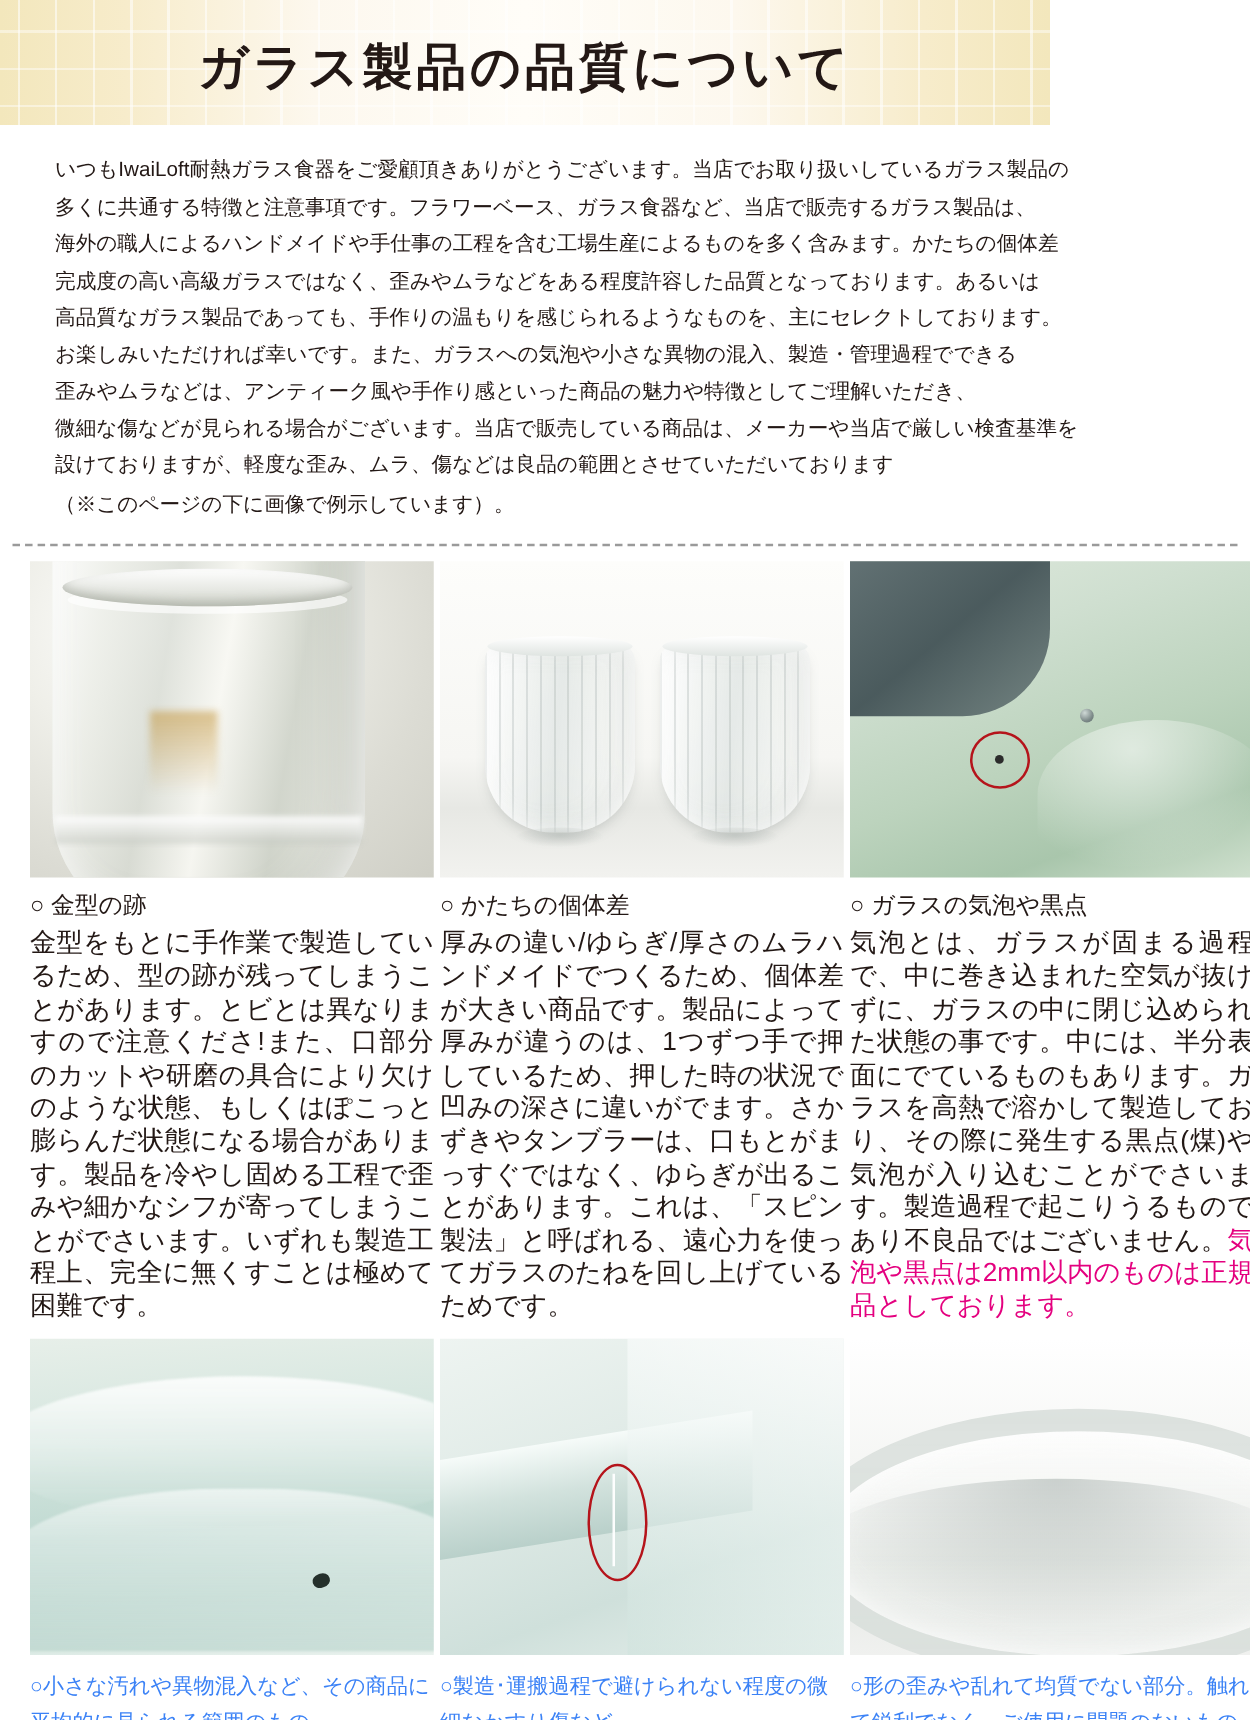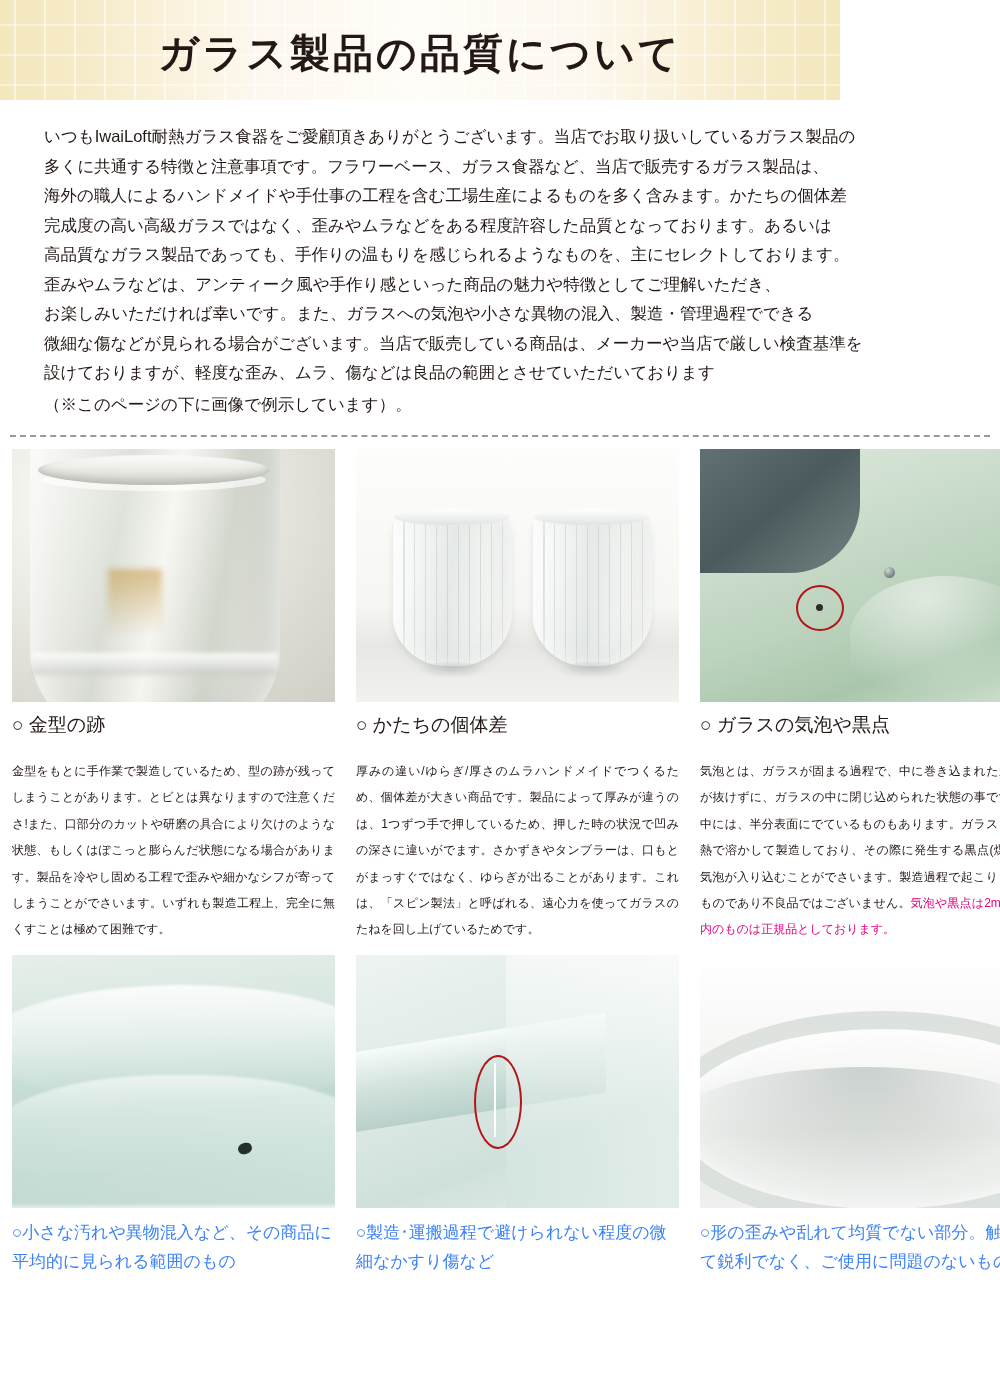--- a/index.html
+++ b/index.html
@@ -73,22 +73,22 @@
   .divider {
     margin: 16px 10px 0 10px;
     border-top: 2px dashed #9a9a9a;
     height: 0;
   }
 
   
   .grid {
     display: grid;
     grid-template-columns: 323px 323px 323px;
-    column-gap: 21px;
-    padding: 0 12px;
+    column-gap: 5px;
+    padding: 0 24px;
     margin-top: 12px;
   }
   .cell {
     position: relative;
   }
   .photo {
     position: relative;
     width: 323px;
     height: 253px;
     overflow: hidden;
@@ -96,23 +96,23 @@
   .photo.short {
     height: 253px;
   }
   .cell-title {
     font-size: 19px;
     line-height: 26px;
     margin-top: 10px;
     color: #231815;
   }
   .cell-body {
-    font-size: 12px;
+    font-size: 21px;
     line-height: 26.4px;
-    margin-top: 20px;
+    margin-top: 4px;
     color: #231815;
     text-align: justify;
   }
   .cell-body .highlight {
     color: #e4007f;
   }
   .cap {
     font-size: 17px;
     line-height: 29px;
     margin-top: 10px;
@@ -349,22 +349,22 @@
   <div class="header">
     <div class="header-title">ガラス製品の品質について</div>
   </div>
 
   <div class="intro">
     <p>いつもIwaiLoft耐熱ガラス食器をご愛顧頂きありがとうございます。当店でお取り扱いしているガラス製品の</p>
     <p>多くに共通する特徴と注意事項です。フラワーベース、ガラス食器など、当店で販売するガラス製品は、</p>
     <p>海外の職人によるハンドメイドや手仕事の工程を含む工場生産によるものを多く含みます。かたちの個体差</p>
     <p>完成度の高い高級ガラスではなく、歪みやムラなどをある程度許容した品質となっております。あるいは</p>
     <p>高品質なガラス製品であっても、手作りの温もりを感じられるようなものを、主にセレクトしております。</p>
+    <p>お楽しみいただければ幸いです。また、ガラスへの気泡や小さな異物の混入、製造・管理過程でできる</p>
     <p>歪みやムラなどは、アンティーク風や手作り感といった商品の魅力や特徴としてご理解いただき、</p>
-    <p>お楽しみいただければ幸いです。また、ガラスへの気泡や小さな異物の混入、製造・管理過程でできる</p>
     <p>微細な傷などが見られる場合がございます。当店で販売している商品は、メーカーや当店で厳しい検査基準を</p>
     <p>設けておりますが、軽度な歪み、ムラ、傷などは良品の範囲とさせていただいております</p>
     <p class="note">（※このページの下に画像で例示しています）。</p>
   </div>
 
   <div class="divider"></div>
 
   <div class="grid">
 
     <div class="cell">

